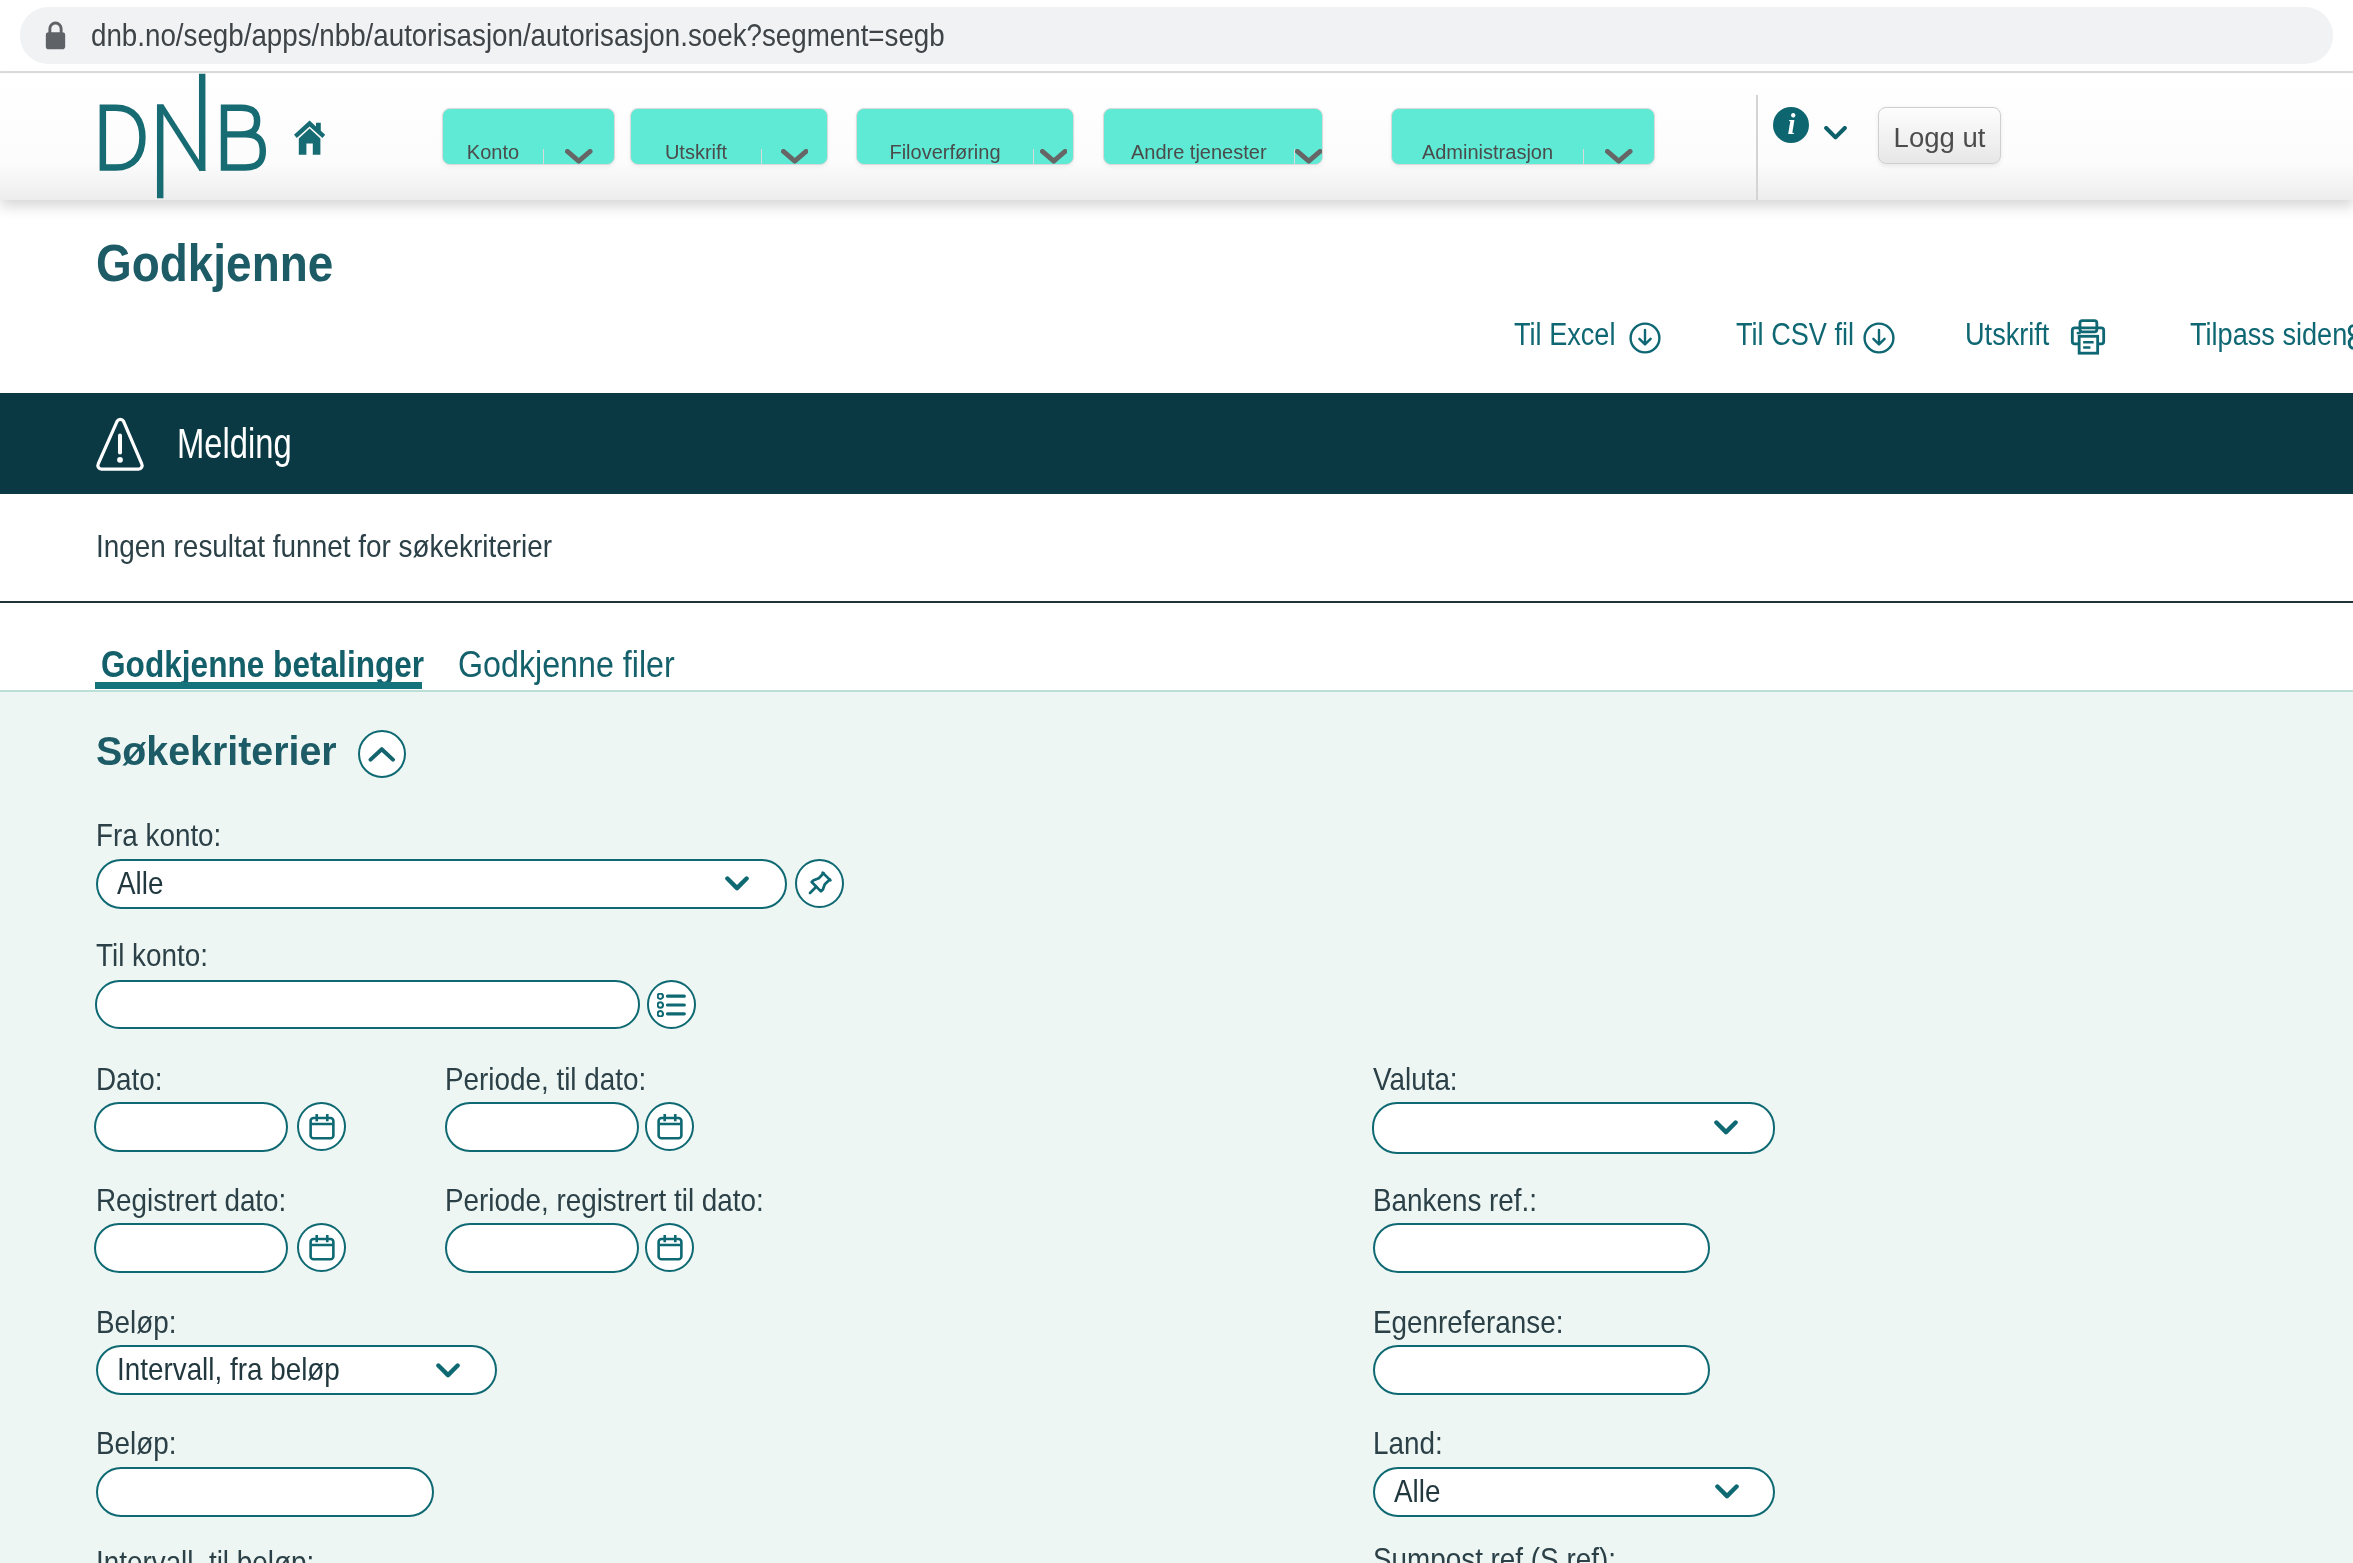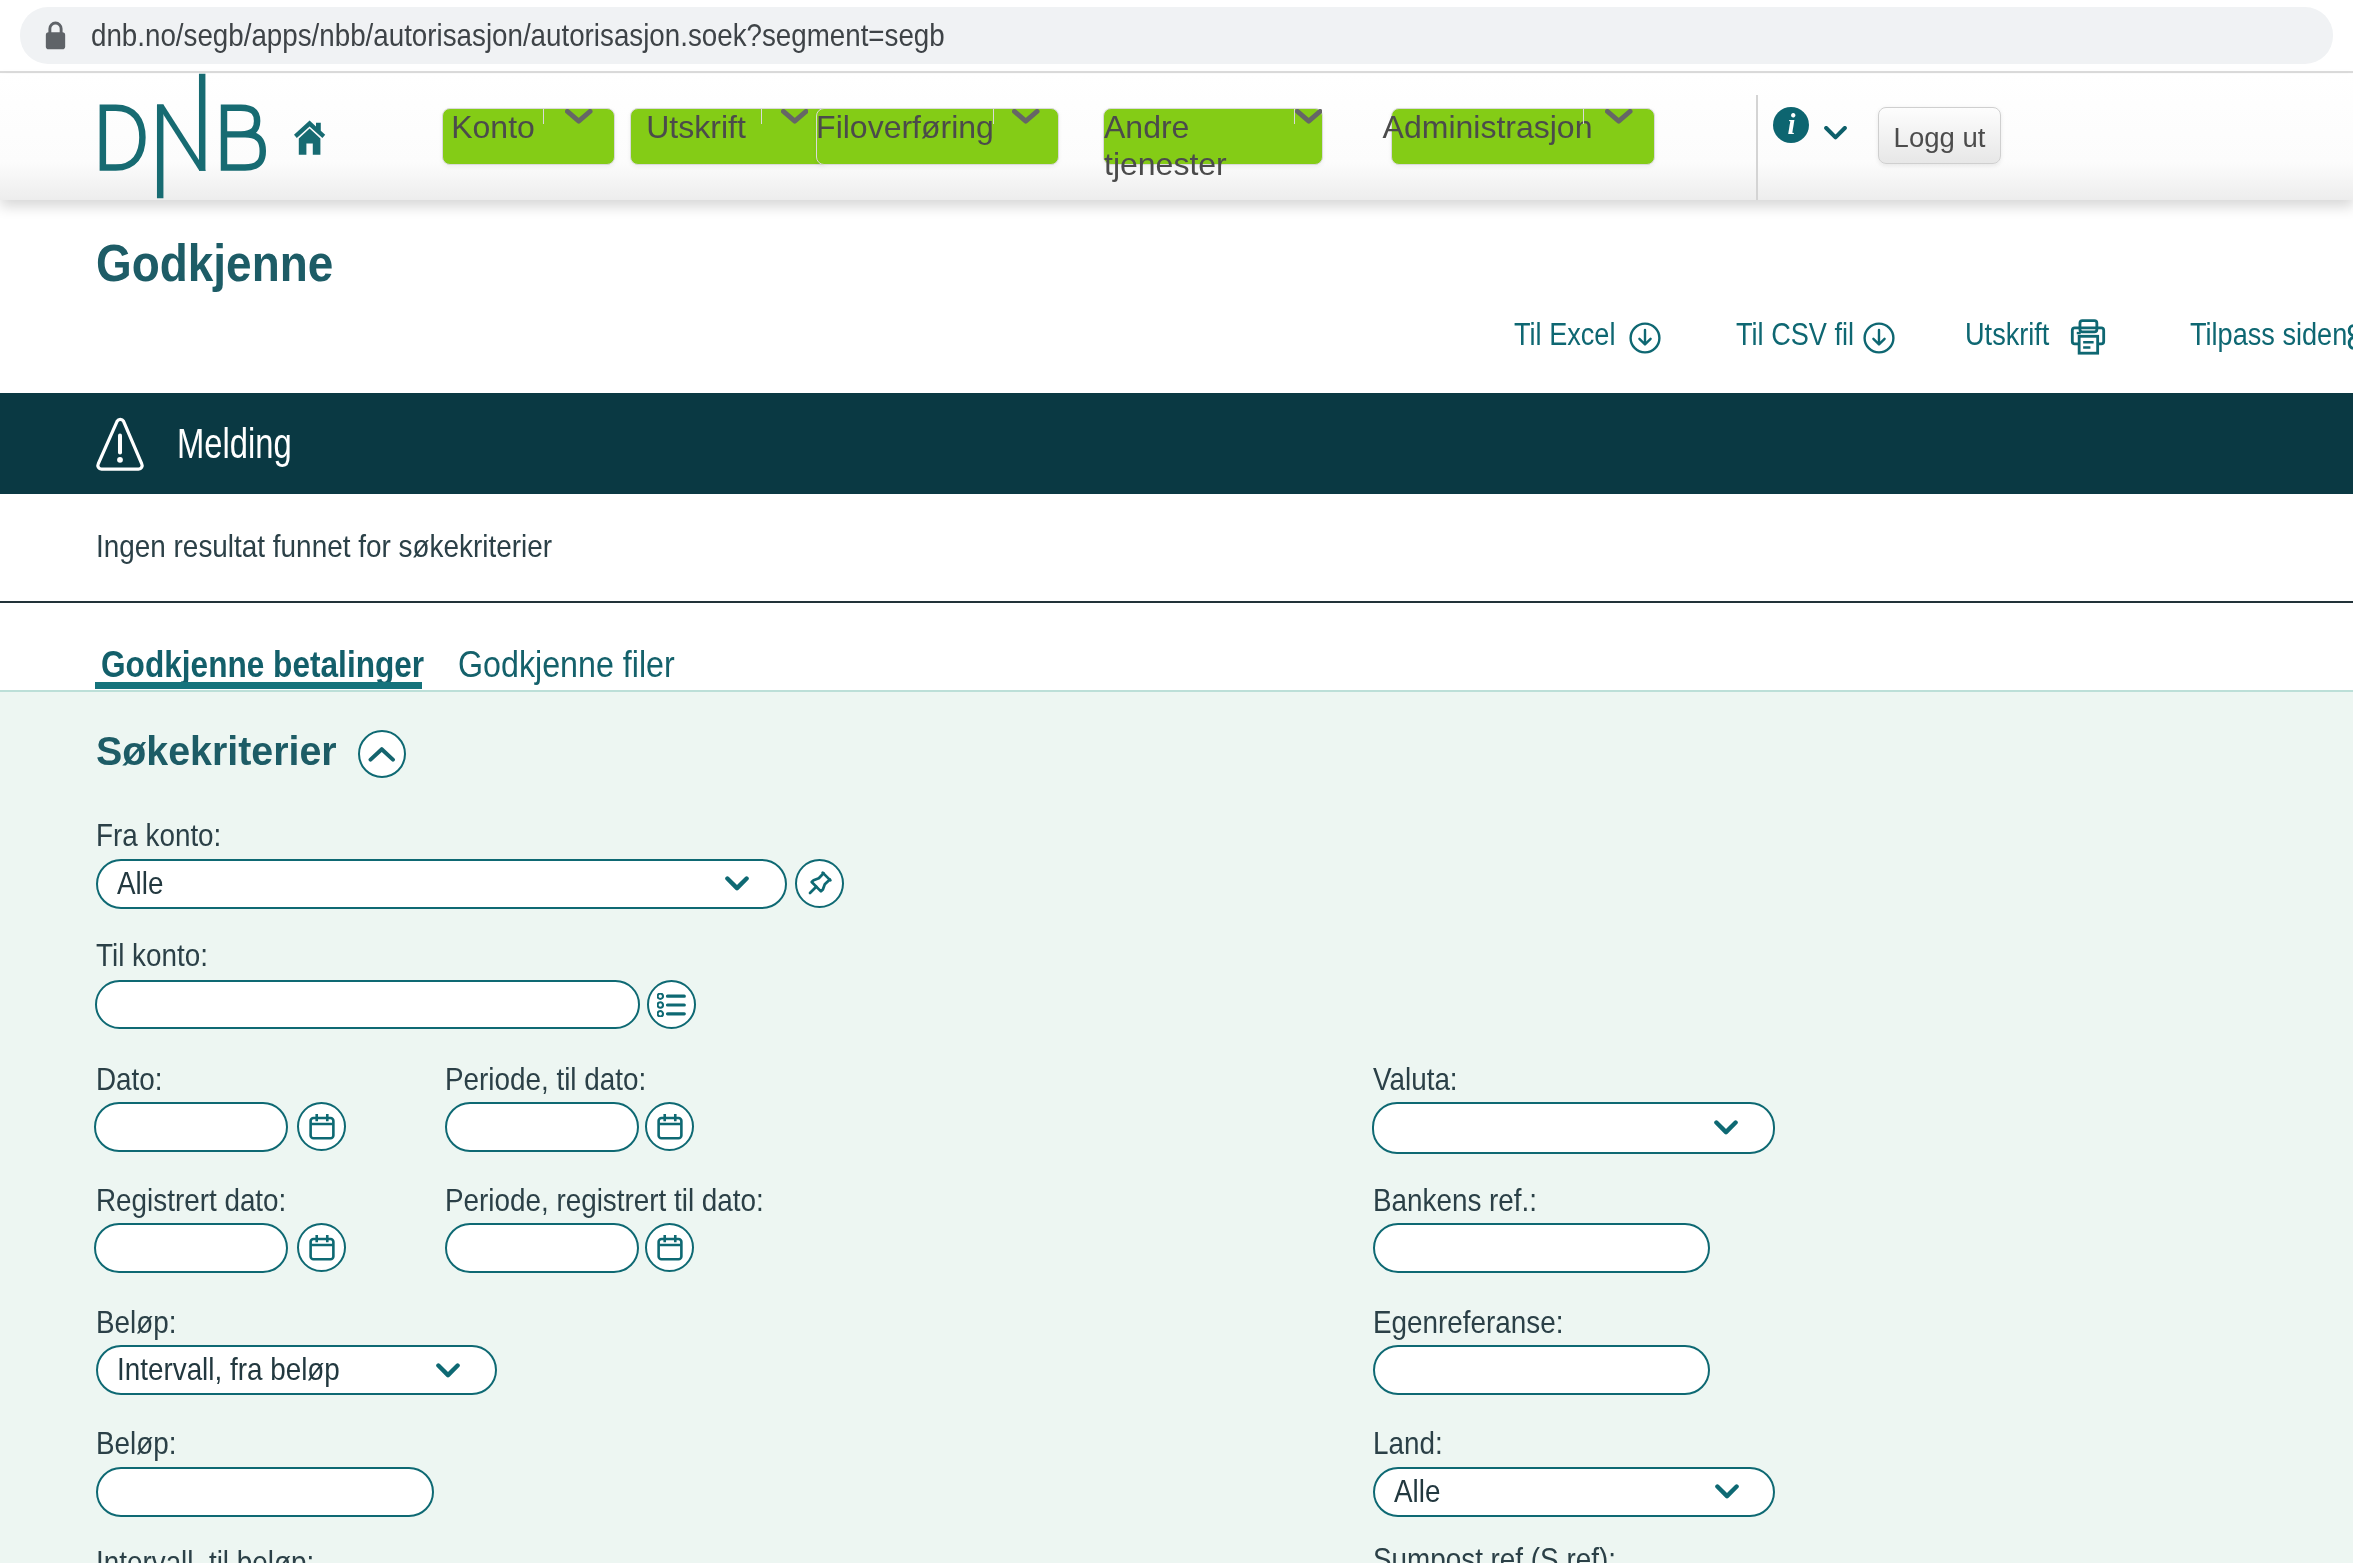--- a/index.html
+++ b/index.html
@@ -11,21 +11,21 @@
 #chrome { left:0; top:0; width:2354px; height:71px; background:#ffffff; }
 #pill { left:20px; top:6.5px; width:2313px; height:57px; border-radius:28px; background:#f0f2f4; }
 #url { left:91px; top:6.5px; height:57px; line-height:57px; font-size:32px; color:#3e4347; transform-origin:0 50%; transform:scaleX(0.867); white-space:nowrap; }
 #chromeline { left:0; top:71px; width:2354px; height:2.4px; background:#dcdcdc; }
 
 
 #header { left:0; top:74px; width:2354px; height:126px;
   background:linear-gradient(180deg,#ffffff 0%,#fcfcfc 70%,#ededed 100%);
   box-shadow:0 6.5px 13px rgba(0,0,0,0.16); }
 .navbtn { top:108px; height:57px; border:1.6px solid #dadada; border-radius:8px;
-  background:#84cc16; display:flex; align-items:flex-start; color:#4b4b4b; font-size:32px;
+  background:#5eead4; display:flex; align-items:flex-end; color:#4b4b4b; font-size:20px;
   box-shadow:0 1.6px 4px rgba(0,0,0,0.05); }
 .navlabel { display:flex; align-items:center; justify-content:center; }
 .navchev { display:flex; align-items:center; justify-content:center; border-left:1.6px solid #dadada; }
 
 #sep { left:1756px; top:95px; width:1.6px; height:105px; background:#d4d4d4; }
 #loggut { left:1878px; top:107px; width:123px; height:57px; border:1.6px solid #cfcfcf; border-radius:8px;
   background:linear-gradient(180deg,#fdfdfd,#e7e7e7); color:#4c4c4c; font-size:27.5px;
   display:flex; align-items:center; justify-content:center; padding-top:4px; box-shadow:0 1.6px 4px rgba(0,0,0,0.08); }
 
 
@@ -92,21 +92,21 @@
     </div>
   </div>
 <div class="abs navbtn" style="left:630px;width:198px">
     <div class="navlabel" style="width:130px">Utskrift</div>
     <div class="navchev" style="flex:1">
       <svg width="27.5" height="15.4" viewBox="0 0 34 19">
         <polyline points="3,3 17,15 31,3" fill="none" stroke="#666666" stroke-width="6" stroke-linecap="round" stroke-linejoin="round"></polyline>
       </svg>
     </div>
   </div>
-<div class="abs navbtn" style="left:816px;width:243px">
+<div class="abs navbtn" style="left:856px;width:218px">
     <div class="navlabel" style="width:176px">Filoverføring</div>
     <div class="navchev" style="flex:1">
       <svg width="27.5" height="15.4" viewBox="0 0 34 19">
         <polyline points="3,3 17,15 31,3" fill="none" stroke="#666666" stroke-width="6" stroke-linecap="round" stroke-linejoin="round"></polyline>
       </svg>
     </div>
   </div>
 <div class="abs navbtn" style="left:1103px;width:220px">
     <div class="navlabel" style="width:203px">Andre tjenester</div>
     <div class="navchev" style="flex:1">

